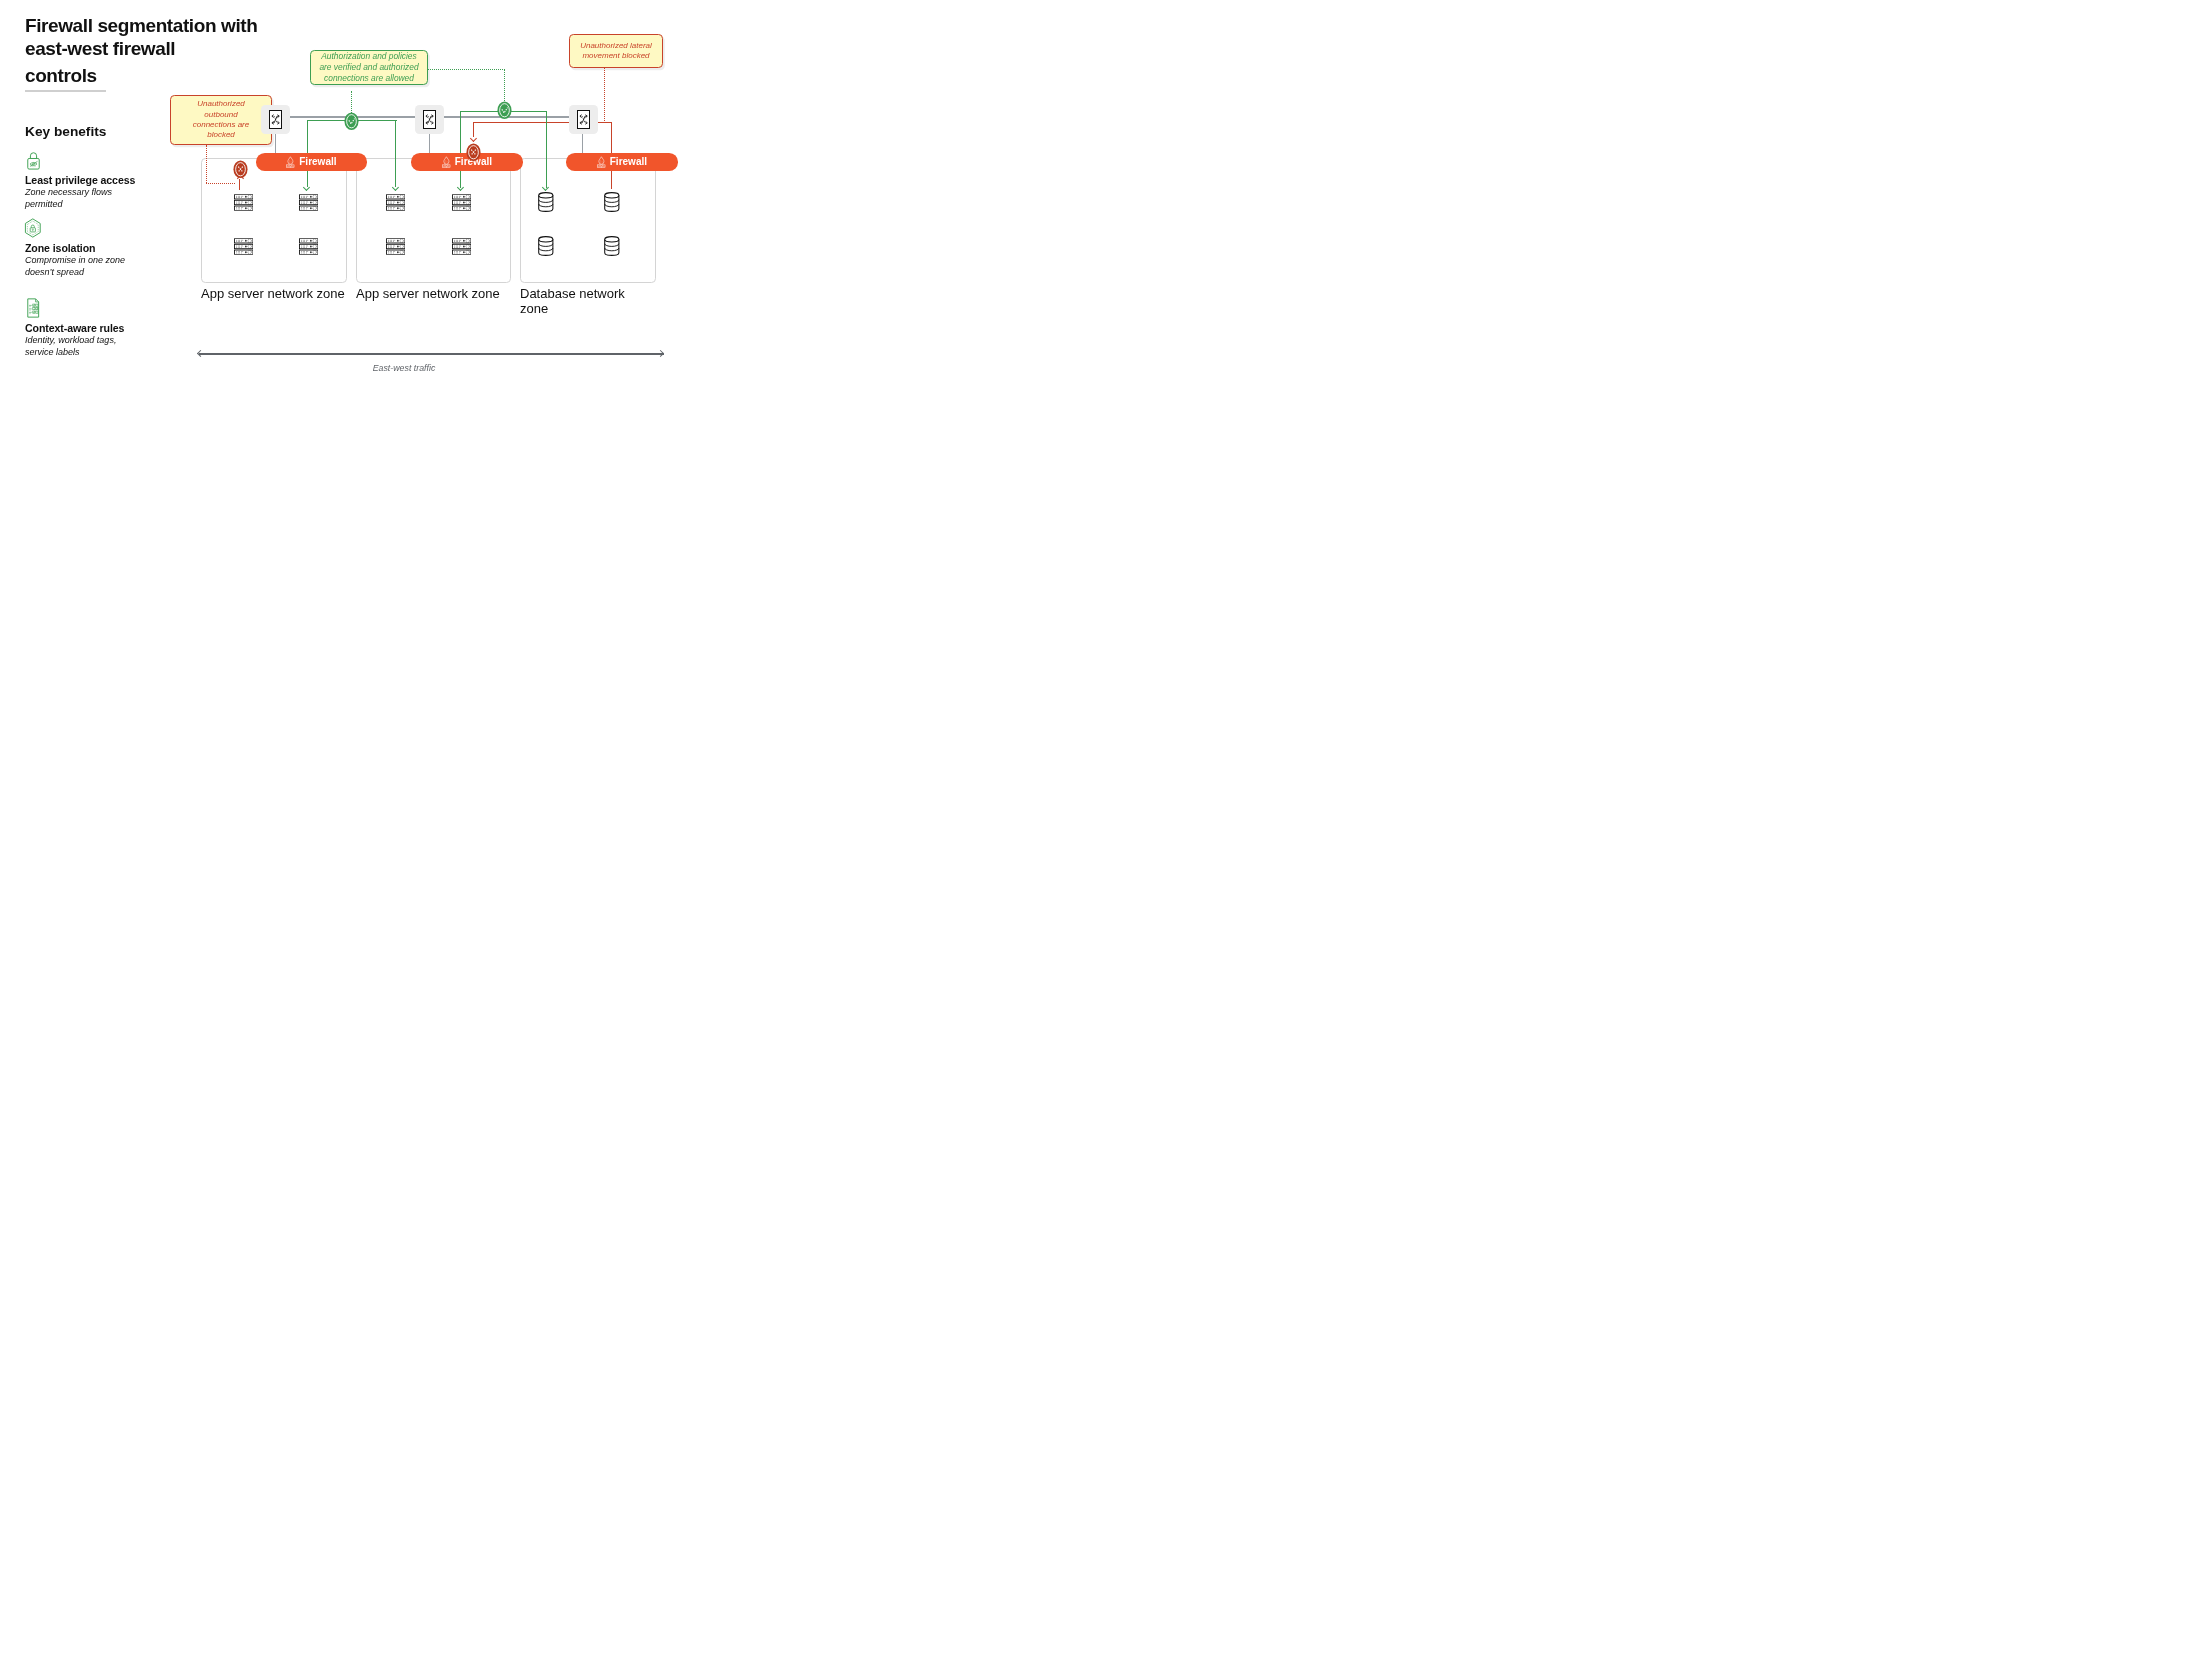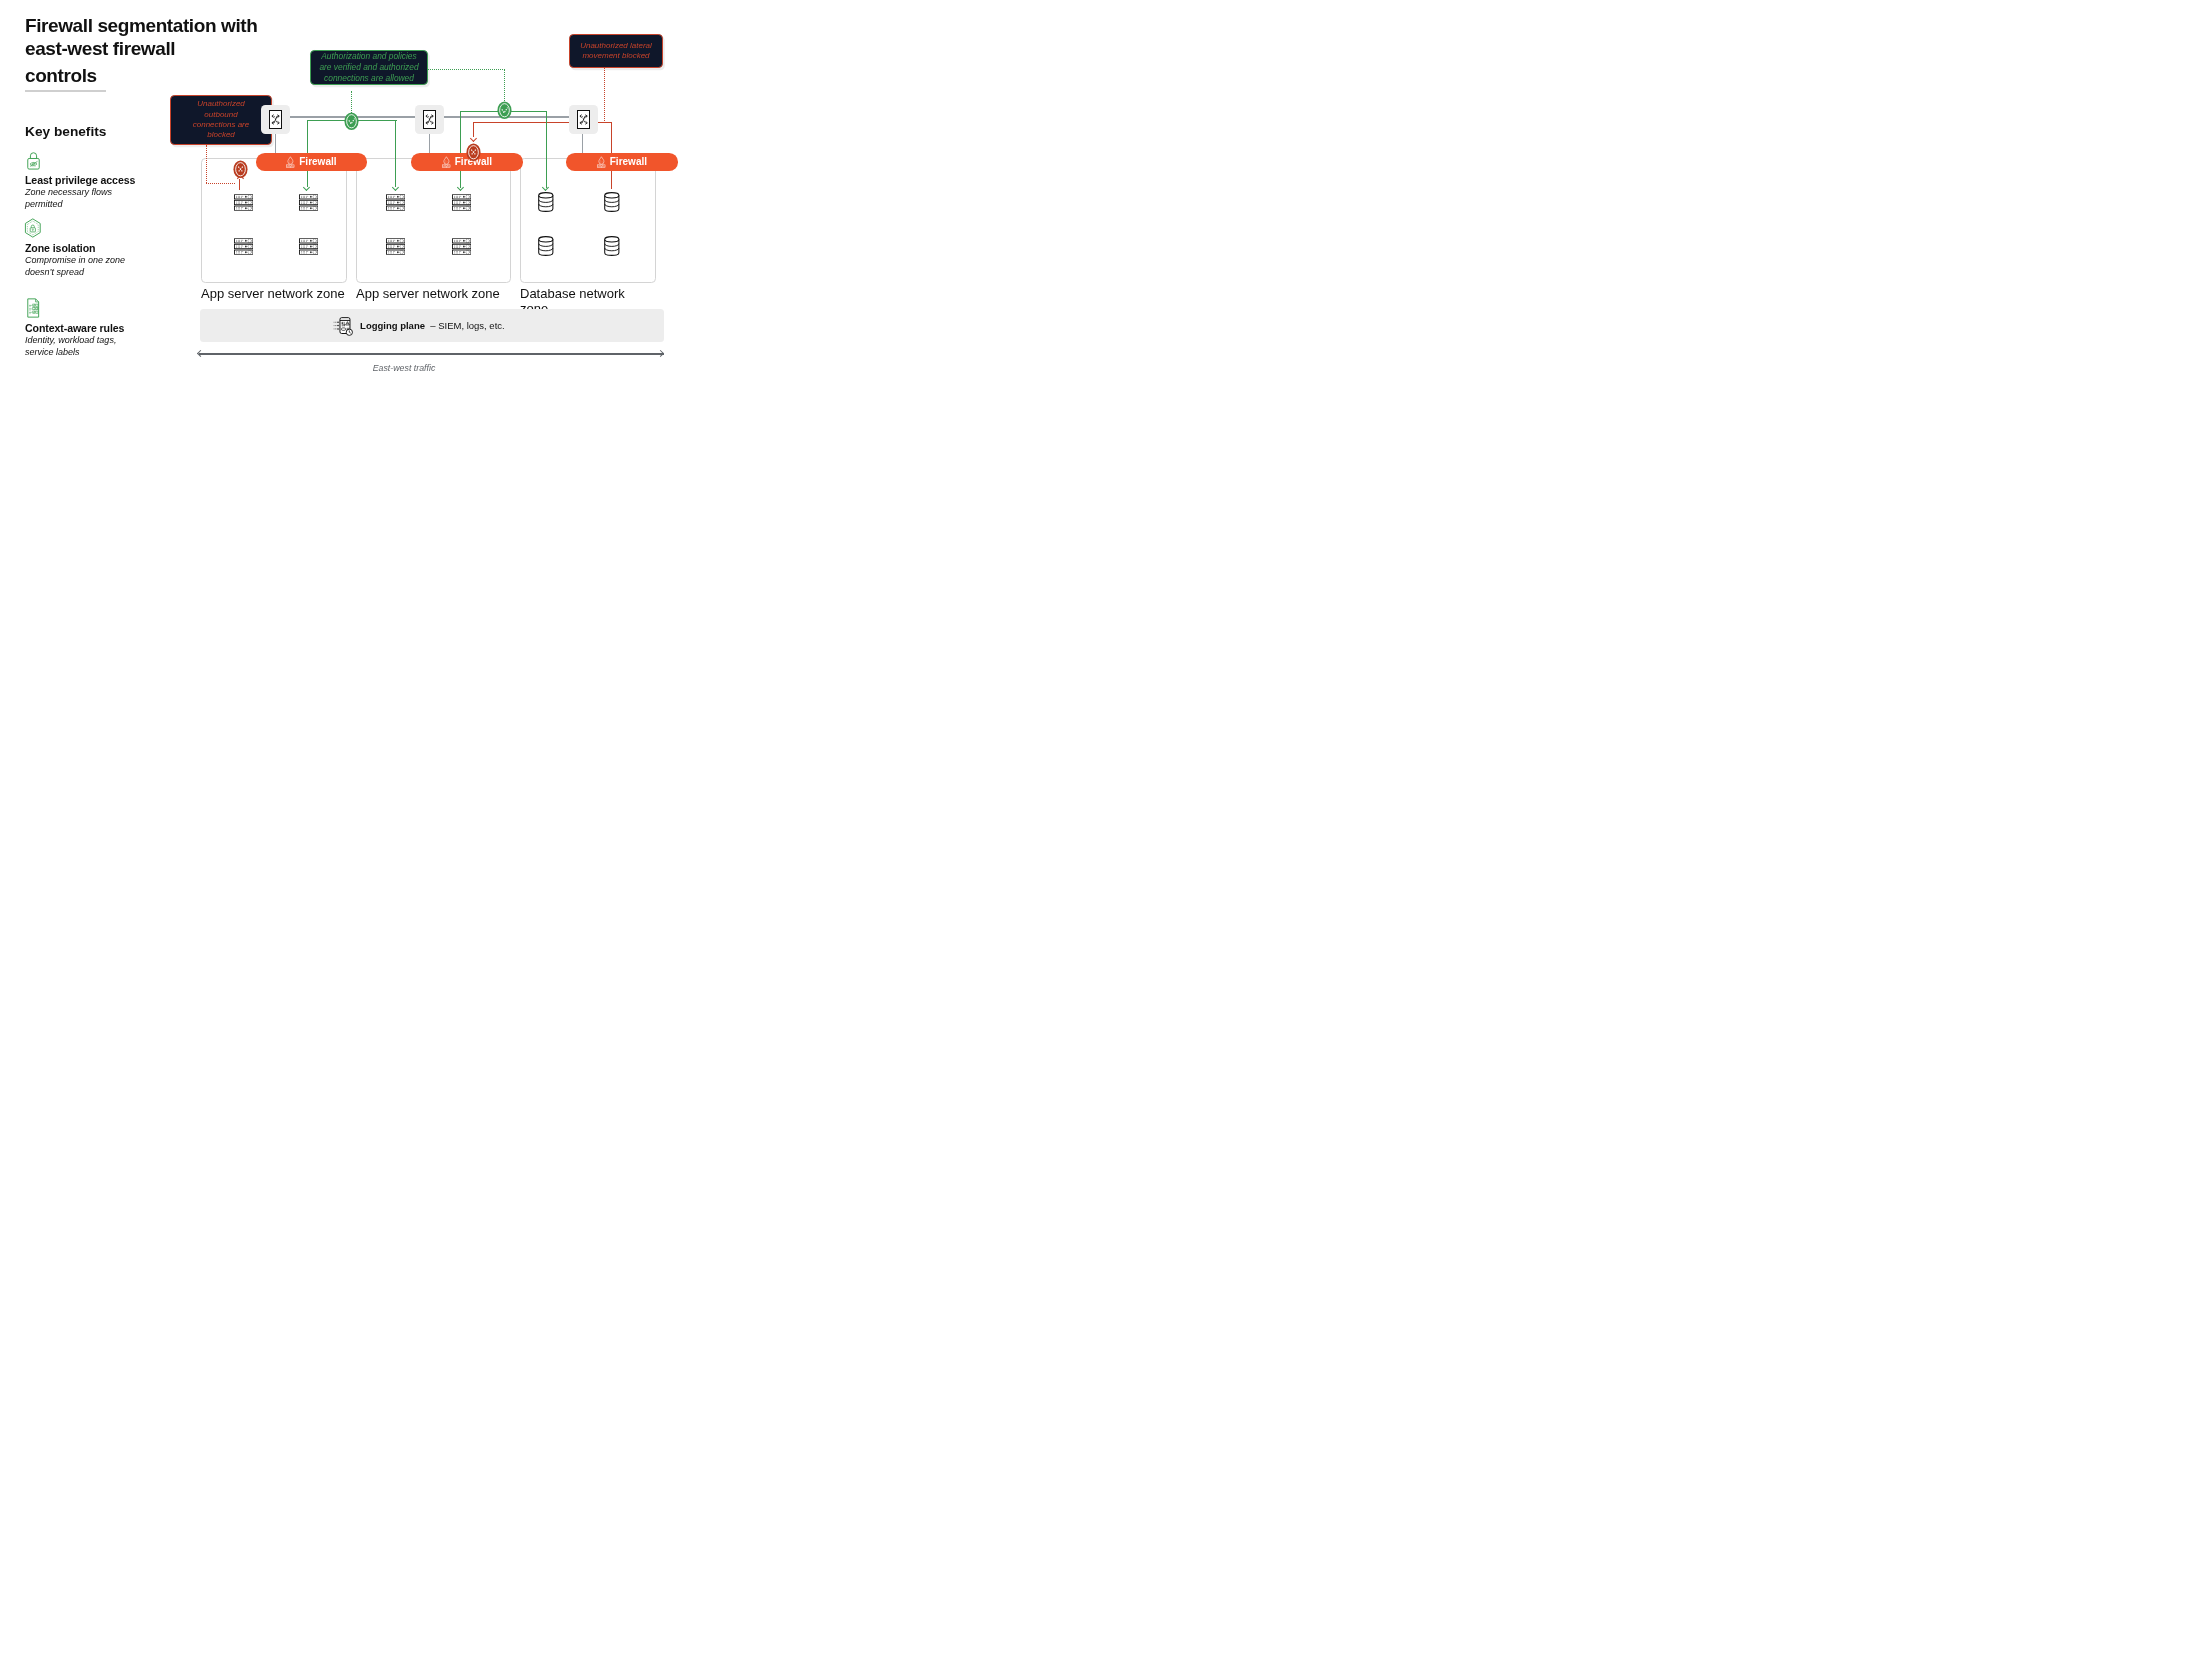--- a/index.html
+++ b/index.html
@@ -7,21 +7,21 @@
     --grayline:#9AA0A6; --zoneborder:#D4D4D4; --panel:#EDEDED; --ink:#111;
   }
   *{box-sizing:border-box;margin:0;padding:0;}
   body{background:#fff;font-family:"Liberation Sans",sans-serif;color:var(--ink);}
   #stage{position:relative;width:679px;height:382px;background:#fff;overflow:hidden;}
   .abs{position:absolute;}
   .ttl{font-size:19px;font-weight:800;letter-spacing:-0.4px;line-height:1.0;}
   .kb-h{font-size:13.7px;font-weight:800;}
   .b-title{font-size:10.6px;font-weight:800;letter-spacing:-0.1px;}
   .b-desc{font-size:9px;font-style:italic;line-height:1.32;}
-  .callout{border-radius:4.4px;background:#0f172a;display:flex;align-items:center;justify-content:center;
+  .callout{border-radius:4.4px;background:#fef9c3;display:flex;align-items:center;justify-content:center;
            text-align:center;font-style:italic;font-weight:500;line-height:1.3;
            box-shadow:1.8px 2.2px 0 rgba(0,0,0,0.07);}
   .callout.green{border:1.1px solid var(--green);color:var(--green);font-size:8.4px;}
   .callout.red{border:0.9px solid var(--red);color:var(--red);font-size:8px;}
   .switchbox{width:29px;height:29px;background:var(--panel);border-radius:4.4px;
              display:flex;align-items:center;justify-content:center;z-index:2;}
   .switch-inner{width:13.2px;height:19.4px;background:#fff;border:1.1px solid #111;
                 display:flex;align-items:center;justify-content:center;}
   .pill{position:absolute;height:17.6px;border-radius:8.8px;background:var(--orange);z-index:4;
         display:flex;align-items:center;justify-content:center;gap:4px;color:#fff;margin-left:38px;}
@@ -347,31 +347,20 @@
   <div class="srv-label" style="left:579px;top:213px">DB server2</div>
   <svg class="abs" style="left:537px;top:236px;z-index:3" width="17.6" height="20" viewBox="0 0 40 46">
       <use href="#i-db"></use>
     </svg>
   <div class="srv-label" style="left:513px;top:257px">DB server3</div>
   <svg class="abs" style="left:603px;top:236px;z-index:3" width="17.6" height="20" viewBox="0 0 40 46">
       <use href="#i-db"></use>
     </svg>
   <div class="srv-label" style="left:579px;top:257px">DB server4</div>
 
-  <div class="logbar" style="left:200px;top:309px;width:464px;height:33px">
-    <div style="display:flex;align-items:center;gap:6.2px;transform:translateX(-13.2px)">
-      <svg width="21" height="20" viewBox="0 0 48 46">
-          <use href="#i-siem" width="48" height="46"></use>
-        </svg>
-      <div class="logtext">
-        <b>Logging plane</b>
-        <span style="margin-left:2.6px">– SIEM, logs, etc.</span>
-      </div>
-    </div>
-  </div>
 
   <div class="abs" style="left:199px;top:353px;width:465px;height:1.5px;background:#5F6368"></div>
   <div class="chev chev-left" style="left:198px;top:351px;border-color:#5F6368"></div>
   <div class="chev chev-right" style="left:658px;top:351px;border-color:#5F6368"></div>
   <div class="abs ew-label" style="left:338px;top:363px;width:132px">East-west traffic</div>
 
 </div>
 
 
 </body></html>

